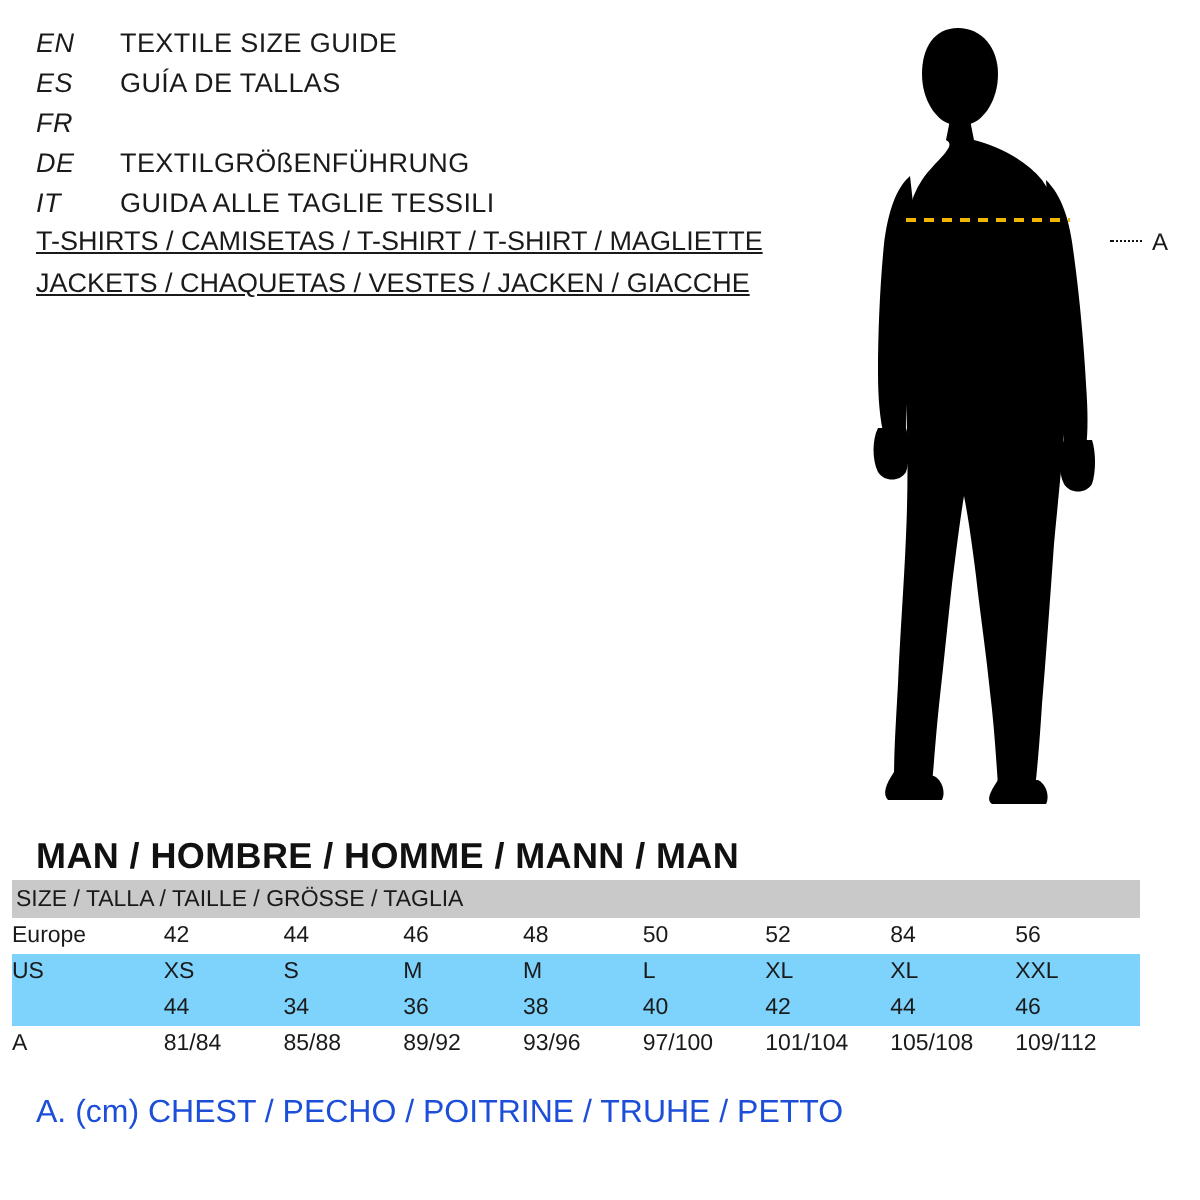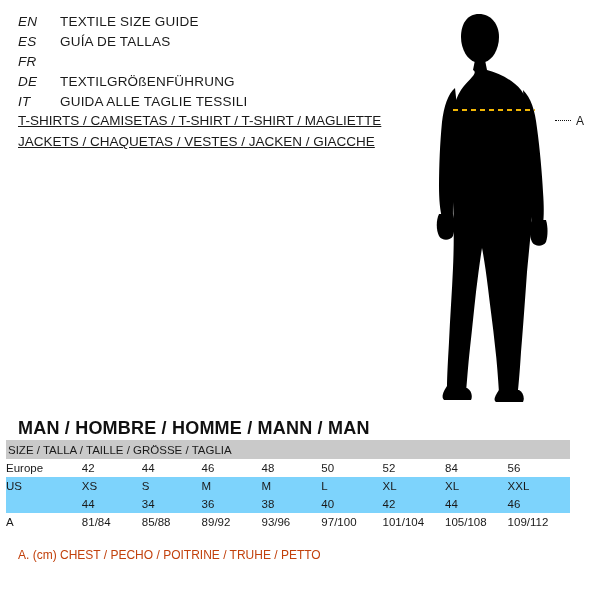--- a/index.html
+++ b/index.html
@@ -134,22 +134,22 @@
   td.val {
     width: 68px;
     text-align: left;
     padding-left: 2px;
   }
 
   .table-note {
     position: absolute;
     left: 18px;
     top: 548px;
-    font-size: 12px;
-    color: #c2410c;
+    font-size: 16px;
+    color: #1d4ed8;
     white-space: nowrap;
   }
 </style>
 </head>
 <body>
 
 <div class="page">
 
   <div class="lang-block">
     <div class="lang-row">

